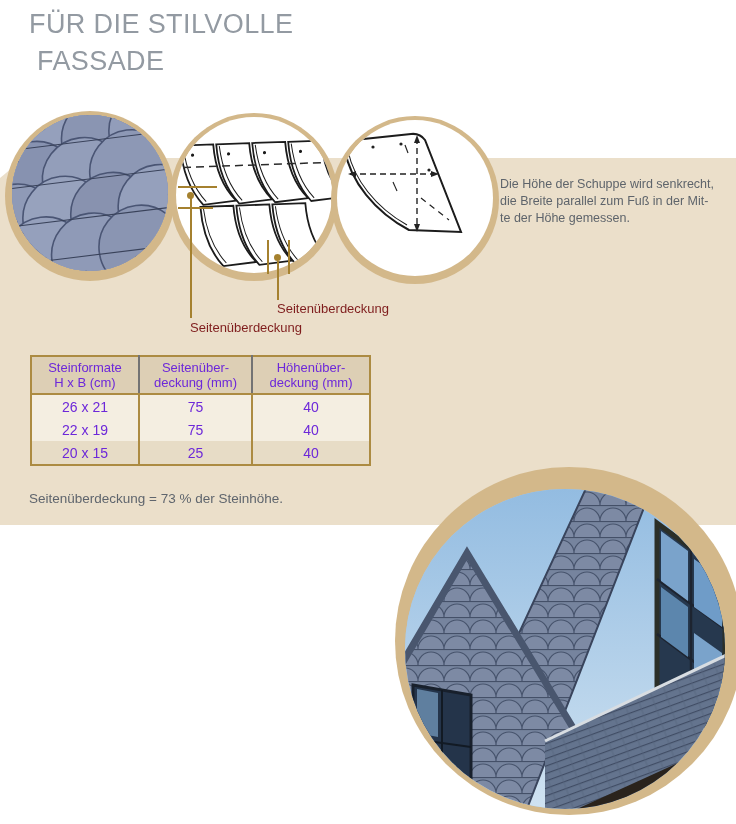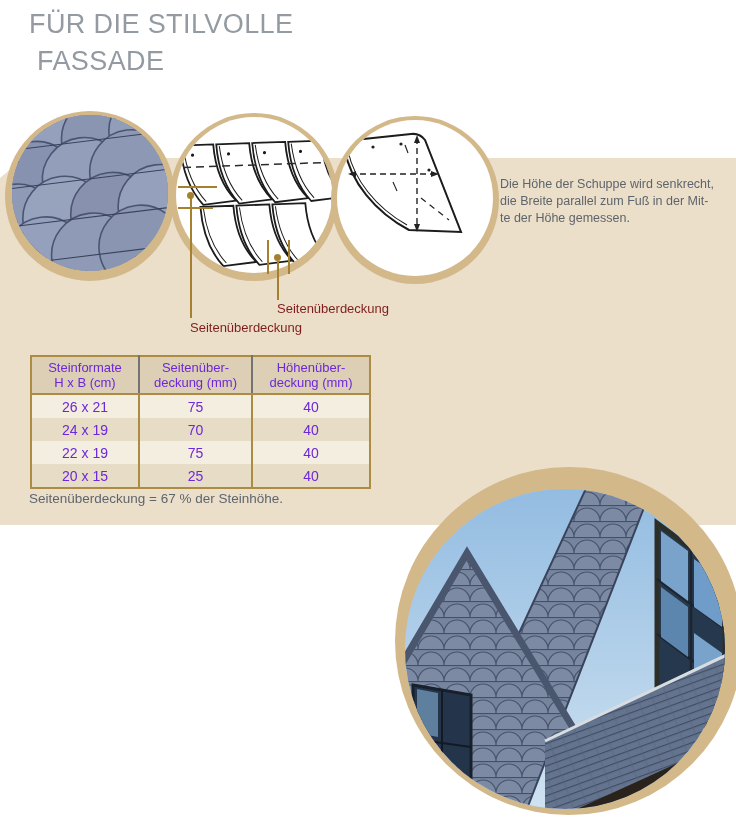--- a/index.html
+++ b/index.html
@@ -198,39 +198,34 @@
         <th>Höhenüber-
 deckung (mm)</th>
       </tr>
     </thead>
     <tbody>
       <tr class="light">
         <td>26 x 21</td>
         <td>75</td>
         <td>40</td>
       </tr>
-      <tr class="dark">
-        <td>24 x 19</td>
-        <td>70</td>
-        <td>40</td>
-      </tr>
       <tr class="light">
         <td>22 x 19</td>
         <td>75</td>
         <td>40</td>
       </tr>
       <tr class="dark">
         <td>20 x 15</td>
         <td>25</td>
         <td>40</td>
       </tr>
     </tbody>
   </table>
 
-  <div class="footnote">Seitenüberdeckung = 67 % der Steinhöhe.</div>
+  <div class="footnote">Seitenüberdeckung = 73 % der Steinhöhe.</div>
 
   <div class="ring" id="ring4">
     <div class="disc" id="disc4">
       <svg width="320" height="320" viewBox="0 0 320 320">
         <defs>
           <linearGradient id="skyG" x1="0" y1="0" x2="0" y2="1">
             <stop offset="0" stop-color="#93bce1"></stop>
               <stop offset="1" stop-color="#cfe2f1"></stop>
           </linearGradient>
           <pattern id="scaleP" width="26" height="16" patternUnits="userSpaceOnUse">

